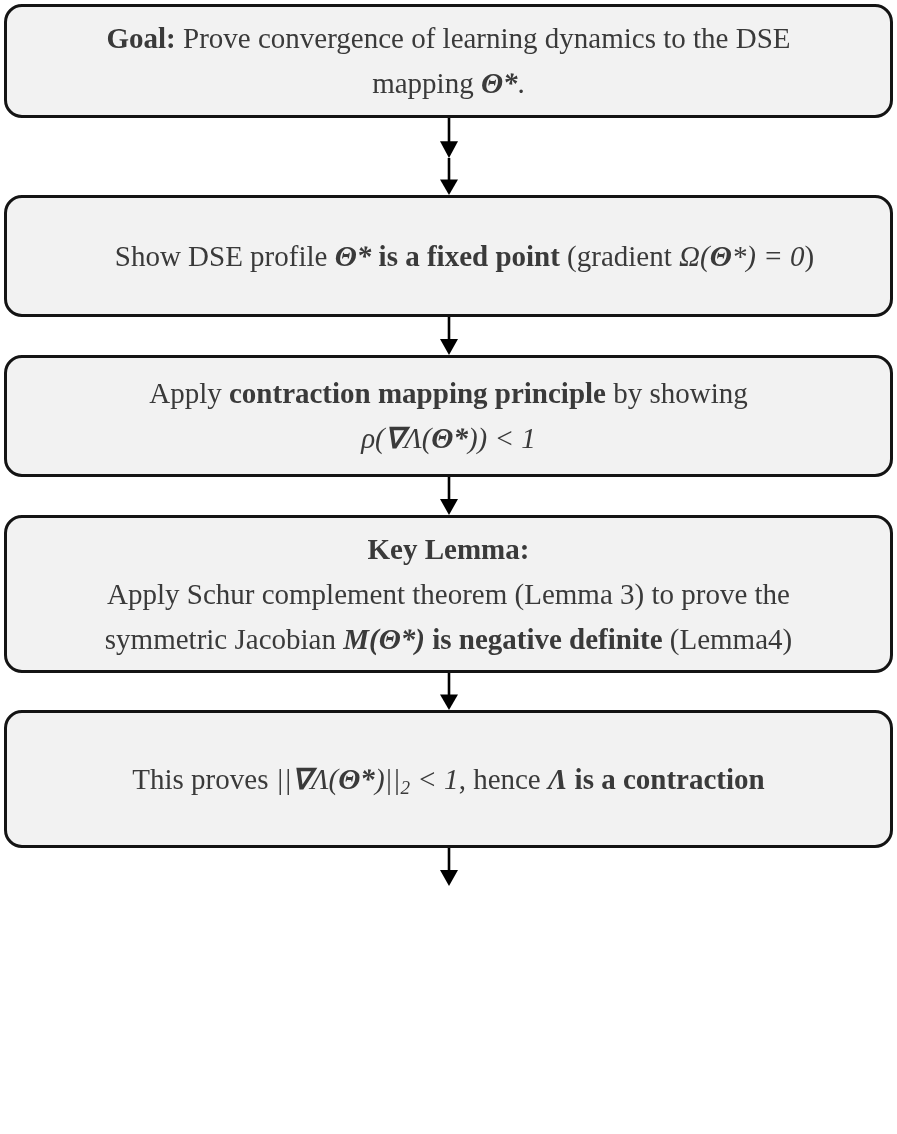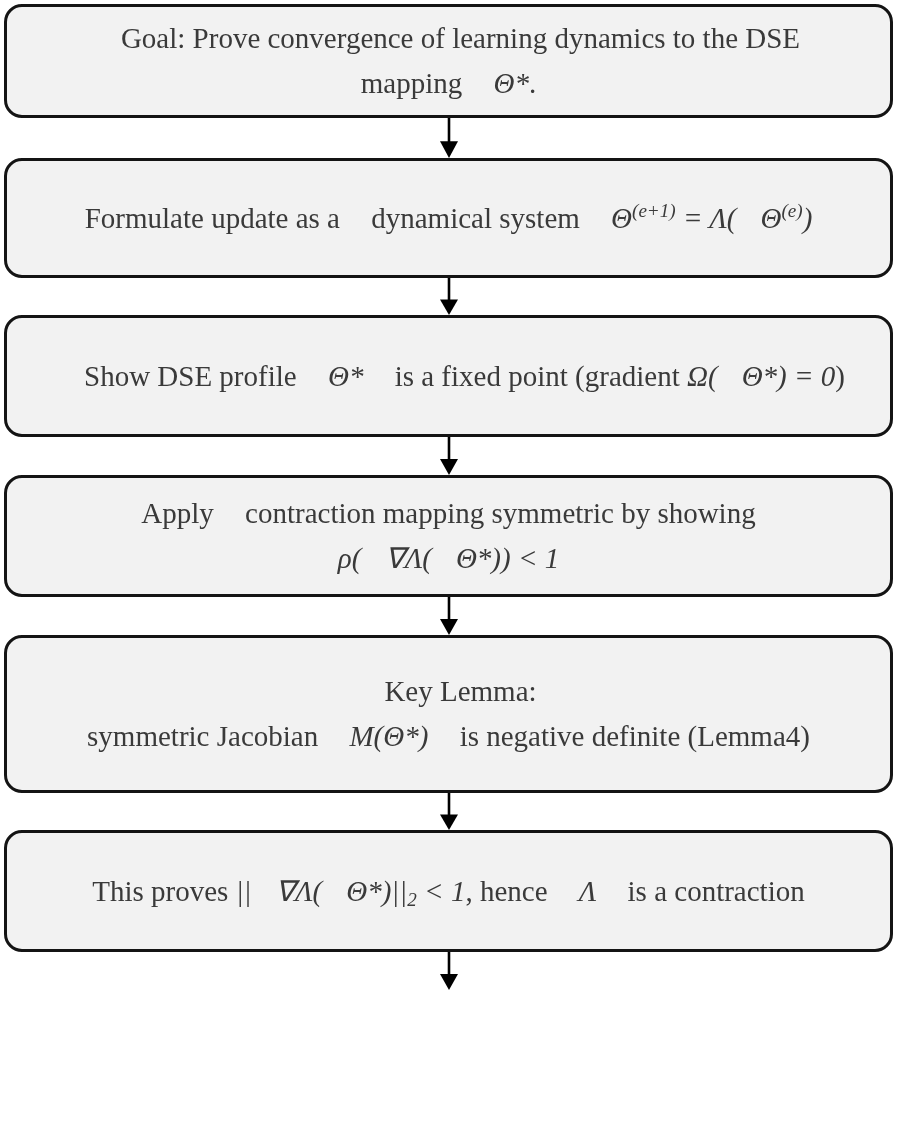--- a/index.html
+++ b/index.html
@@ -33,34 +33,34 @@
   }
   .box.conclusion{
     background:var(--conclusion-fill);
     color:var(--conclusion-text);
   }
   .b1{height:114px;}
   .b2{height:120px;}
   .b3{height:122px;padding-left:44px;}
   .b4{height:122px;}
   .b5{height:158px;}
-  .b6{height:122px;}
+  .b6{height:138px;}
   .b7{height:140px;}
   .g1{height:40px;}
   .g2{height:37px;}
   .g3{height:38px;}
   .g4{height:38px;}
   .g5{height:37px;}
   .g6{height:38px;}
   .arrow-wrap{
     flex:none;
     display:flex;justify-content:center;align-items:stretch;
   }
   .arrow-wrap svg{display:block;height:100%;}
-  .seg-b{font-weight:normal;margin-left:24px;}
+  .seg-b{font-weight:bold;}
   .seg-i{font-style:italic;}
   .box sup, .box sub{
     font-style:italic;
     font-size:0.66em;
     line-height:0;
   }
   .box sup{vertical-align:0.55em;}
   .box sub{vertical-align:-0.25em;}
   .line{width:100%;}
 </style>
@@ -74,56 +74,54 @@
       <div class="line"><span class="">mapping </span><span class="seg-b seg-i">Θ*</span><span class="">.</span></div>
     </div>
 
   <div class="arrow-wrap g1">
     <svg width="26" viewBox="0 0 26 38" preserveAspectRatio="none" aria-hidden="true">
       <line x1="13" y1="0" x2="13" y2="26" stroke="var(--arrow)" stroke-width="2.6"></line>
       <polygon points="4,22 22,22 13,38" fill="var(--arrow)"></polygon>
     </svg>
   </div>
 
-  <div class="box b2">
-      <div class="line"><span class="">Formulate update as a </span><span class="seg-b">dynamical system </span><span class="seg-b seg-i">Θ</span><sup>(e+1)</sup><span class="seg-i"> = Λ(</span><span class="seg-b seg-i">Θ</span><sup>(e)</sup><span class="seg-i">)</span></div>
-    </div>
 
   <div class="arrow-wrap g2">
     <svg width="26" viewBox="0 0 26 38" preserveAspectRatio="none" aria-hidden="true">
       <line x1="13" y1="0" x2="13" y2="26" stroke="var(--arrow)" stroke-width="2.6"></line>
       <polygon points="4,22 22,22 13,38" fill="var(--arrow)"></polygon>
     </svg>
   </div>
 
   <div class="box b3">
       <div class="line"><span class="">Show DSE profile </span><span class="seg-b seg-i">Θ* </span><span class="seg-b">is a fixed point</span><span class=""> (gradient </span><span class="seg-i">Ω(</span><span class="seg-b seg-i">Θ</span><span class="seg-i">*) = 0</span><span class="">)</span></div>
     </div>
 
   <div class="arrow-wrap g3">
     <svg width="26" viewBox="0 0 26 38" preserveAspectRatio="none" aria-hidden="true">
       <line x1="13" y1="0" x2="13" y2="26" stroke="var(--arrow)" stroke-width="2.6"></line>
       <polygon points="4,22 22,22 13,38" fill="var(--arrow)"></polygon>
     </svg>
   </div>
 
   <div class="box b4">
-      <div class="line"><span class="">Apply </span><span class="seg-b">contraction mapping symmetric</span><span class=""> by showing</span></div>
+      <div class="line"><span class="">Apply </span><span class="seg-b">contraction mapping principle</span><span class=""> by showing</span></div>
       <div class="line"><span class="seg-i">ρ(</span><span class="seg-b seg-i">∇</span><span class="seg-i">Λ(</span><span class="seg-b seg-i">Θ*</span><span class="seg-i">)) &lt; 1</span></div>
     </div>
 
   <div class="arrow-wrap g4">
     <svg width="26" viewBox="0 0 26 38" preserveAspectRatio="none" aria-hidden="true">
       <line x1="13" y1="0" x2="13" y2="26" stroke="var(--arrow)" stroke-width="2.6"></line>
       <polygon points="4,22 22,22 13,38" fill="var(--arrow)"></polygon>
     </svg>
   </div>
 
   <div class="box b5">
       <div class="line"><span class="seg-b">Key Lemma:</span></div>
+      <div class="line"><span class="">Apply Schur complement theorem (Lemma 3) to prove the</span></div>
       <div class="line"><span class="">symmetric Jacobian </span><span class="seg-b seg-i">M(Θ*)</span><span class="seg-b"> is negative definite</span><span class=""> (Lemma4)</span></div>
     </div>
 
   <div class="arrow-wrap g5">
     <svg width="26" viewBox="0 0 26 38" preserveAspectRatio="none" aria-hidden="true">
       <line x1="13" y1="0" x2="13" y2="26" stroke="var(--arrow)" stroke-width="2.6"></line>
       <polygon points="4,22 22,22 13,38" fill="var(--arrow)"></polygon>
     </svg>
   </div>
 

